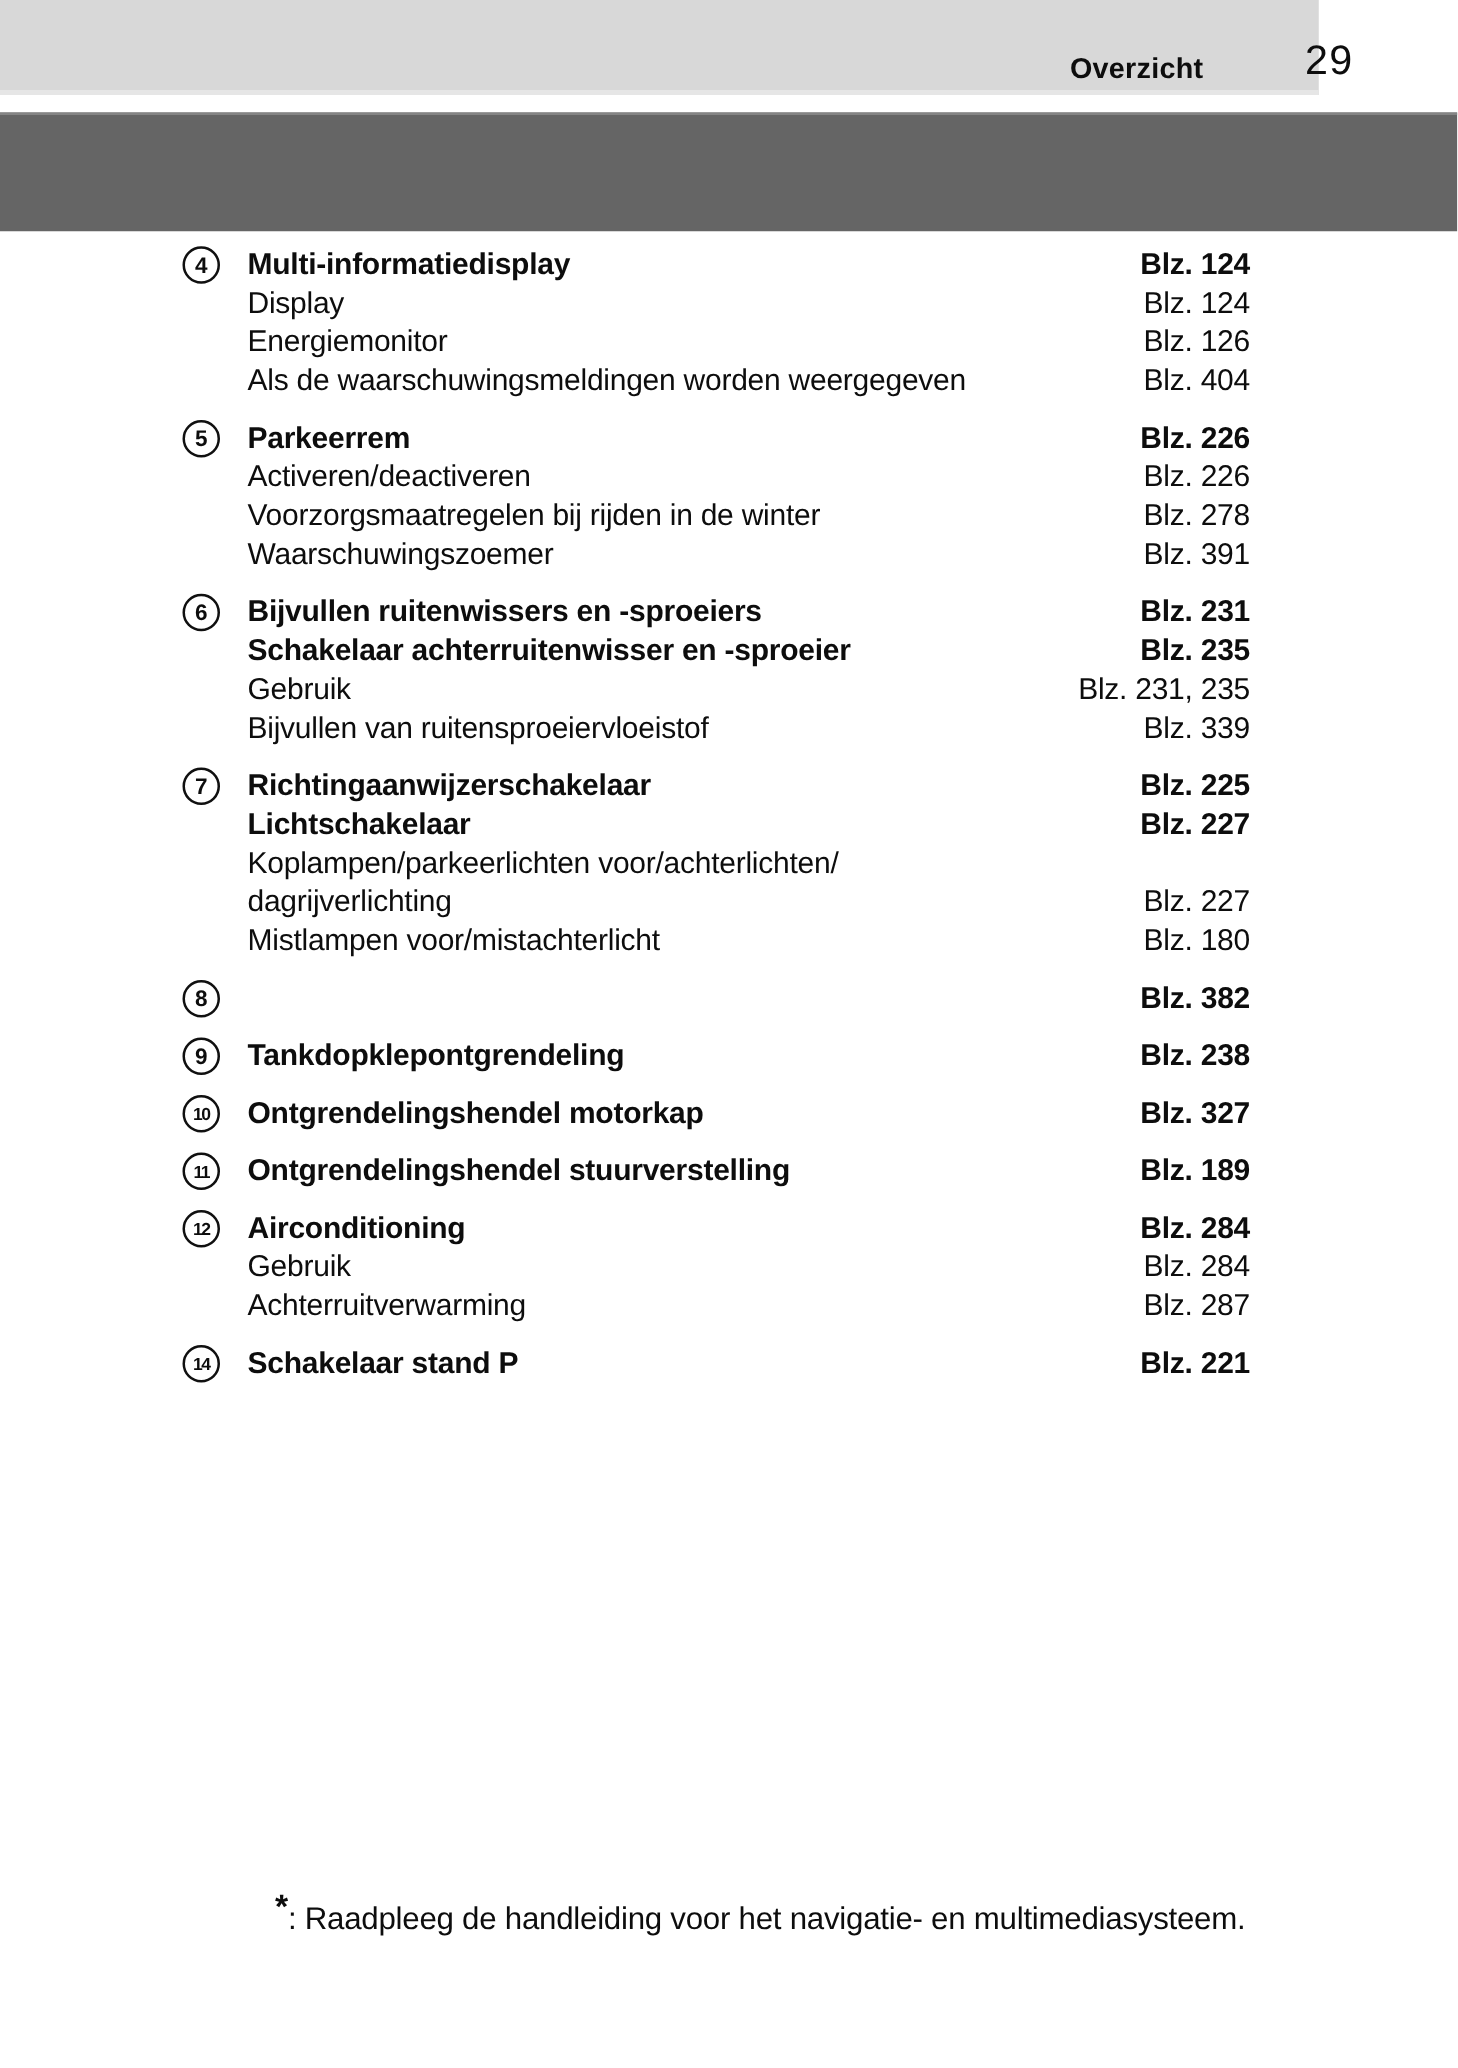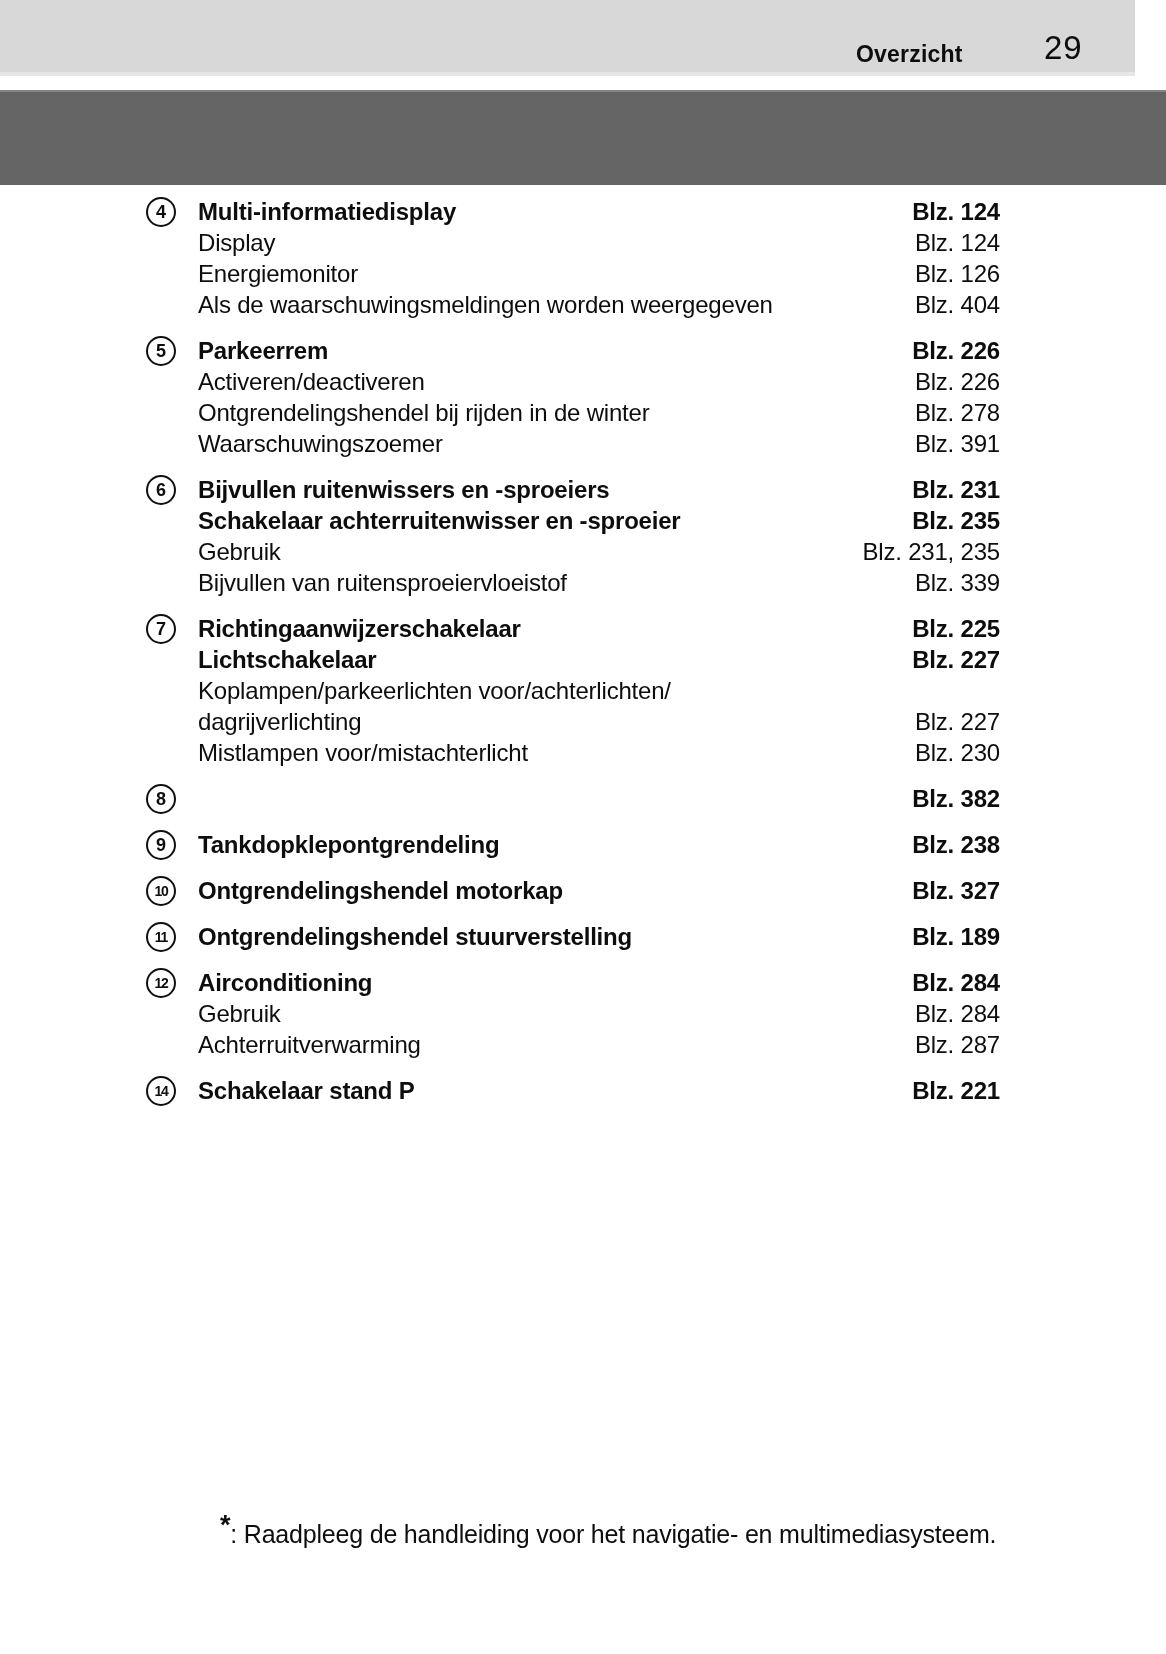--- a/index.html
+++ b/index.html
@@ -3,21 +3,21 @@
 <meta charset="utf-8">
 <style>
   html, body { margin: 0; padding: 0; background: #ffffff; }
   .page {
     position: relative; width: 1166px; height: 1654px; overflow: hidden;
     background: #ffffff; color: var(--ink, #0d0d0d);
     font-family: "Liberation Sans", "DejaVu Sans", sans-serif;
   }
   
   .band-top {
-    position: absolute; left: 0; top: 0; width: 1135px; height: 72px;
+    position: absolute; left: 0; top: 0; width: 1055px; height: 72px;
     background: var(--band-top, #d8d8d8);
     border-bottom: 4px solid #e6e6e6;
     text-align: center;
   }
   .section-label {
     position: absolute; left: 856px; top: 41px;
     font-size: 23px; font-weight: 700; letter-spacing: 0.2px;
   }
   .page-num {
     position: absolute; left: 1044px; top: 29px;
@@ -105,21 +105,21 @@
           <span class="label">Parkeerrem</span>
           <span class="dots"></span>
           <span class="pref">Blz. 226</span>
         </div>
         <div class="row">
           <span class="label">Activeren/deactiveren</span>
           <span class="dots"></span>
           <span class="pref">Blz. 226</span>
         </div>
         <div class="row">
-          <span class="label">Ontgrendelingshendel bij rijden in de winter</span>
+          <span class="label">Voorzorgsmaatregelen bij rijden in de winter</span>
           <span class="dots"></span>
           <span class="pref">Blz. 278</span>
         </div>
         <div class="row">
           <span class="label">Waarschuwingszoemer</span>
           <span class="dots"></span>
           <span class="pref">Blz. 391</span>
         </div>
       </div>
       <div class="toc-section">
@@ -161,21 +161,21 @@
           <span class="label">Koplampen/parkeerlichten voor/achterlichten/</span>
         </div>
         <div class="row">
           <span class="label">dagrijverlichting</span>
           <span class="dots"></span>
           <span class="pref">Blz. 227</span>
         </div>
         <div class="row">
           <span class="label">Mistlampen voor/mistachterlicht</span>
           <span class="dots"></span>
-          <span class="pref">Blz. 230</span>
+          <span class="pref">Blz. 180</span>
         </div>
       </div>
       <div class="toc-section">
         <span class="badge">8</span>
         <div class="row bold">
           <span class="dots"></span>
           <span class="pref">Blz. 382</span>
         </div>
       </div>
       <div class="toc-section">

